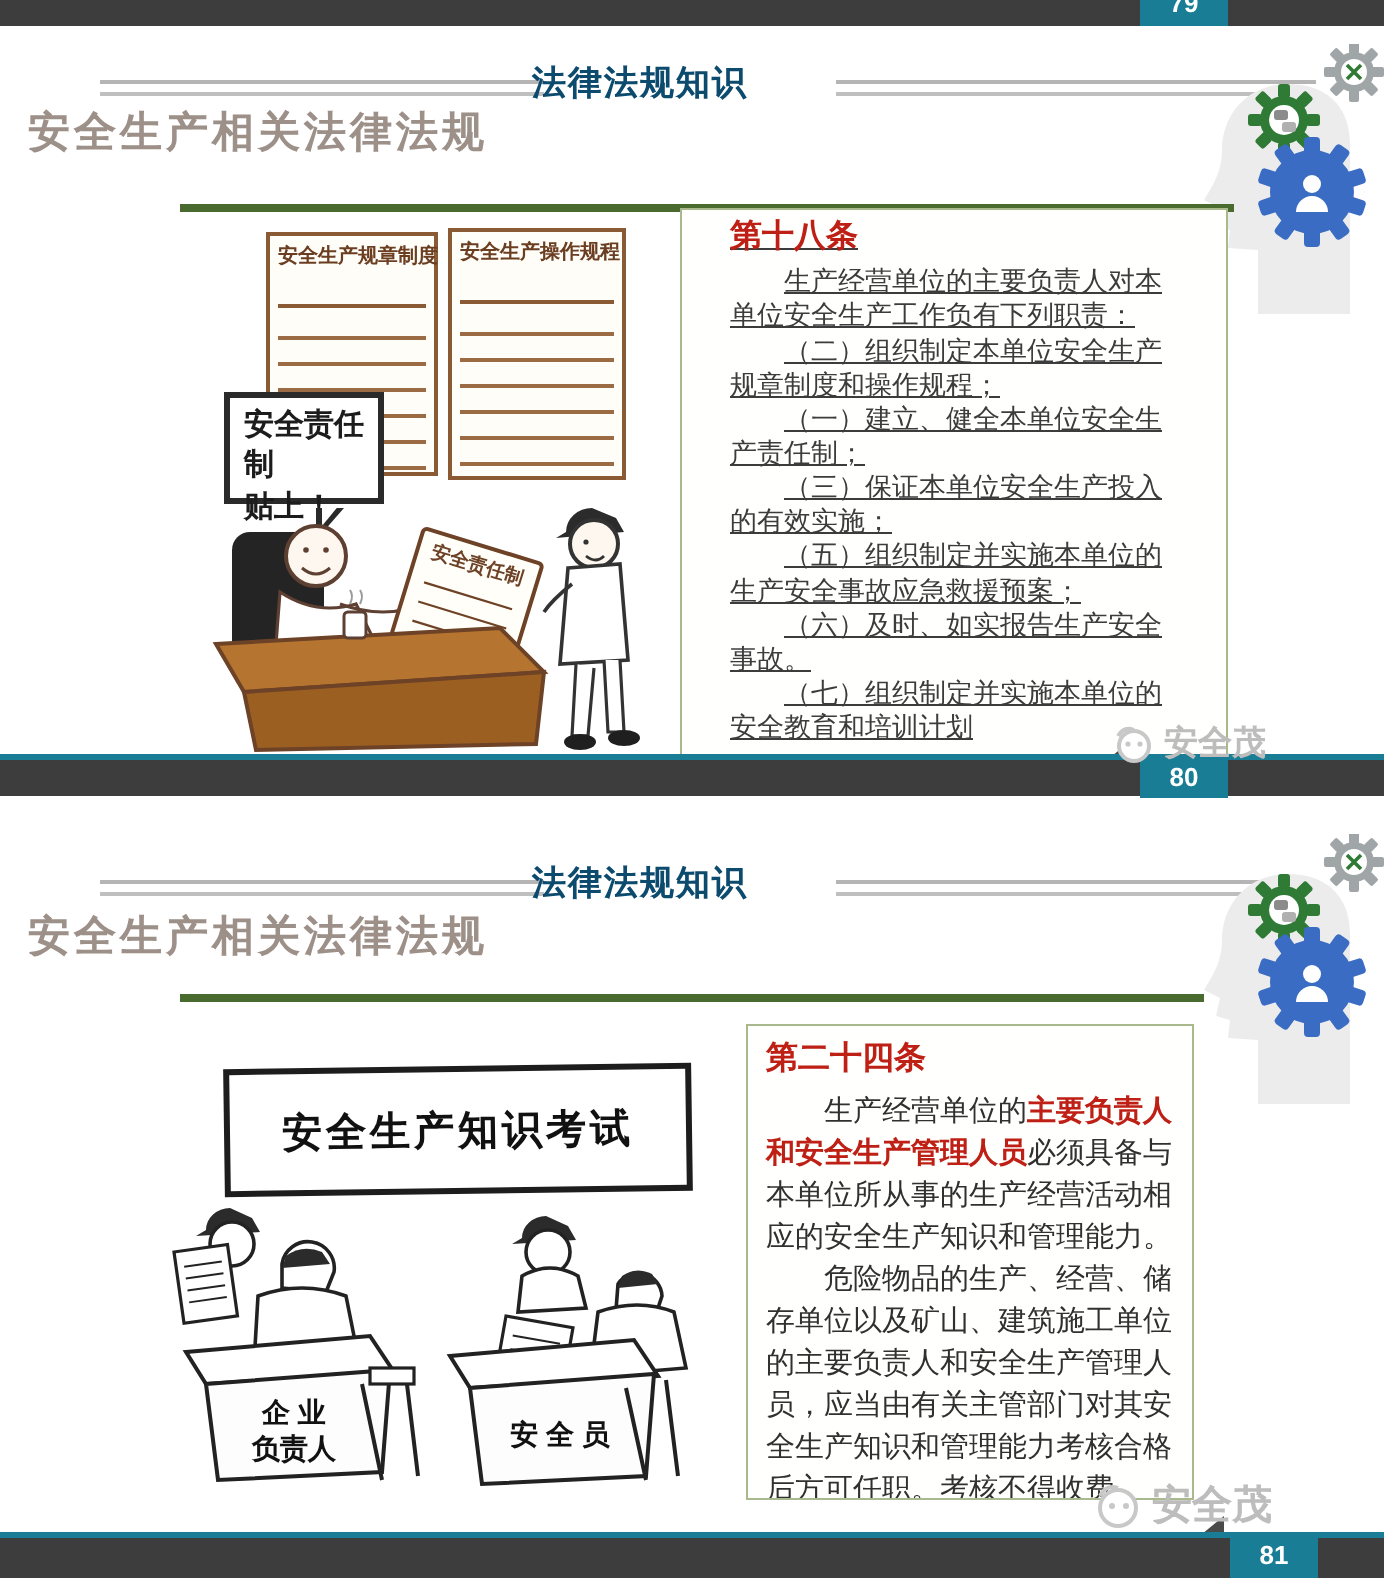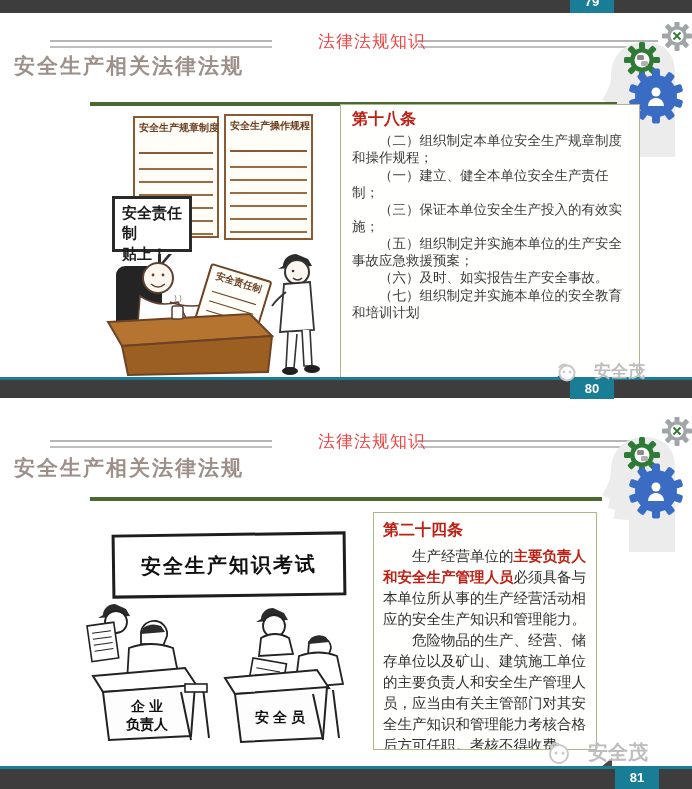--- a/index.html
+++ b/index.html
@@ -9,29 +9,29 @@
   .dark-bar{position:absolute;left:0;width:692px;background:#3d3d3d;}
   .teal-line{position:absolute;left:0;width:692px;background:#187d95;}
   .page-badge{position:absolute;background:#187d95;color:#fff;font-weight:bold;font-size:13px;
               display:flex;align-items:center;justify-content:center;}
   .prev-bar{top:0;height:13px;overflow:hidden;}
   .badge-cut{left:570px;top:-10px;width:44px;height:23px;}
   .footer-tri{position:absolute;width:0;height:0;border-bottom:9px solid #4a4a4a;border-left:11px solid transparent;}
   
   .rule{position:absolute;height:2px;border-top:2px solid #b5b5b5;border-bottom:2px solid #bfbfbf;padding-top:2px;background:transparent;box-sizing:content-box;}
   .rule-inner{height:0;}
-  .tab{position:absolute;width:160px;text-align:right;font-size:17px;font-weight:normal;color:#ef4444;letter-spacing:1px;}
+  .tab{position:absolute;width:160px;text-align:left;font-size:17px;font-weight:bold;color:#0c4a6e;letter-spacing:1px;}
   .slide-title{position:absolute;left:14px;font-size:21px;font-weight:bold;color:#9d9089;letter-spacing:2px;}
   .green-line{position:absolute;height:4px;background:#4a6b2f;}
   .gears{position:absolute;left:582px;width:110px;height:135px;}
   
   .law-box{position:absolute;border:1px solid #a9b98b;background:#fffffe;box-sizing:border-box;overflow:hidden;}
   .law-box .heading{font-weight:bold;color:#bf2015;margin:0 0 3px 0;}
   .law-box p{margin:0;text-indent:2em;}
-  .box1{left:340px;top:104px;width:300px;height:274px;padding:4px 11px;font-size:13.5px;line-height:1.27;color:#3c3c3c;}
+  .box1{left:340px;top:104px;width:274px;height:274px;padding:4px 24px;font-size:13.5px;line-height:1.27;color:#3c3c3c;text-decoration:underline;}
   .box1 .heading{font-size:16px;}
   .box2{left:357px;top:512px;width:224px;height:238px;padding:5px 9px;font-size:14.5px;line-height:1.45;color:#303030;margin-left:16px;}
   .box2 .heading{font-size:16px;margin-bottom:5px;}
   .red-strong{color:#bf2015;font-weight:bold;}
   
   .illus1{position:absolute;left:100px;top:110px;width:232px;height:268px;}
   .poster{position:absolute;border:2px solid #8a5a35;background:#fffdf7;box-sizing:border-box;padding:3px 4px;}
   .poster-l{left:33px;top:6px;width:86px;height:122px;}
   .poster-r{left:124px;top:4px;width:89px;height:126px;}
   .poster-title{font-size:10px;font-weight:bold;color:#6b3e22;text-align:center;border-bottom:2px solid #8a5a35;padding-bottom:17px;white-space:nowrap;}
@@ -41,21 +41,21 @@
   .tail-o{position:absolute;left:58px;top:144px;width:0;height:0;border-top:16px solid #2a2a2a;border-right:14px solid transparent;}
   .tail-i{position:absolute;left:61px;top:142px;width:0;height:0;border-top:11px solid #fff;border-right:9px solid transparent;}
   .scene1{position:absolute;left:0;top:130px;}
   
   .illus2{position:absolute;left:85px;top:530px;width:275px;height:235px;}
   .banner{position:absolute;left:27px;top:3px;width:228px;height:58px;border:3px solid #1d1d1d;background:#fff;
           transform:rotate(-0.8deg);display:flex;align-items:center;justify-content:center;
           font-size:20px;font-weight:bold;color:#111;letter-spacing:2px;}
   .scene2{position:absolute;left:0;top:66px;}
   
-  .watermark{position:absolute;display:flex;align-items:center;gap:16px;color:#bdbdbd;font-weight:bold;z-index:9;}
+  .watermark{position:absolute;display:flex;align-items:center;gap:4px;color:#bdbdbd;font-weight:bold;z-index:9;}
   .wm1{left:556px;top:360px;font-size:17px;}
   .wm2{left:546px;top:739px;font-size:20px;}
 </style>
 </head>
 <body>
 
 <div class="canvas">
 
   <div class="dark-bar prev-bar">
     <div class="page-badge badge-cut">79</div>
@@ -170,20 +170,21 @@
       <path d="M184 44 l26 -2 4 48 -34 2 z" fill="#fff" stroke="#333" stroke-width="1.8"></path>
       <path d="M186 52 q-10 8 -14 14" stroke="#333" stroke-width="1.8" fill="none"></path>
       <path d="M188 92 l-2 36 8 0 3 -34 M202 90 l2 36 8 0 -2 -36" fill="#fff" stroke="#333" stroke-width="1.6"></path>
       <ellipse cx="190" cy="131" rx="8" ry="4" fill="#1f1f1f"></ellipse>
         <ellipse cx="212" cy="129" rx="8" ry="4" fill="#1f1f1f"></ellipse>
     </svg>
   </div>
 
   <div class="law-box box1">
     <div class="heading">第十八条</div>
+    <p>生产经营单位的主要负责人对本单位安全生产工作负有下列职责：</p>
     <p>（二）组织制定本单位安全生产规章制度和操作规程；</p>
     <p>（一）建立、健全本单位安全生产责任制；</p>
     <p>（三）保证本单位安全生产投入的有效实施；</p>
     <p>（五）组织制定并实施本单位的生产安全事故应急救援预案；</p>
     <p>（六）及时、如实报告生产安全事故。</p>
     <p>（七）组织制定并实施本单位的安全教育和培训计划</p>
   </div>
 
   <div class="watermark wm1">
     <svg width="22" height="20">

